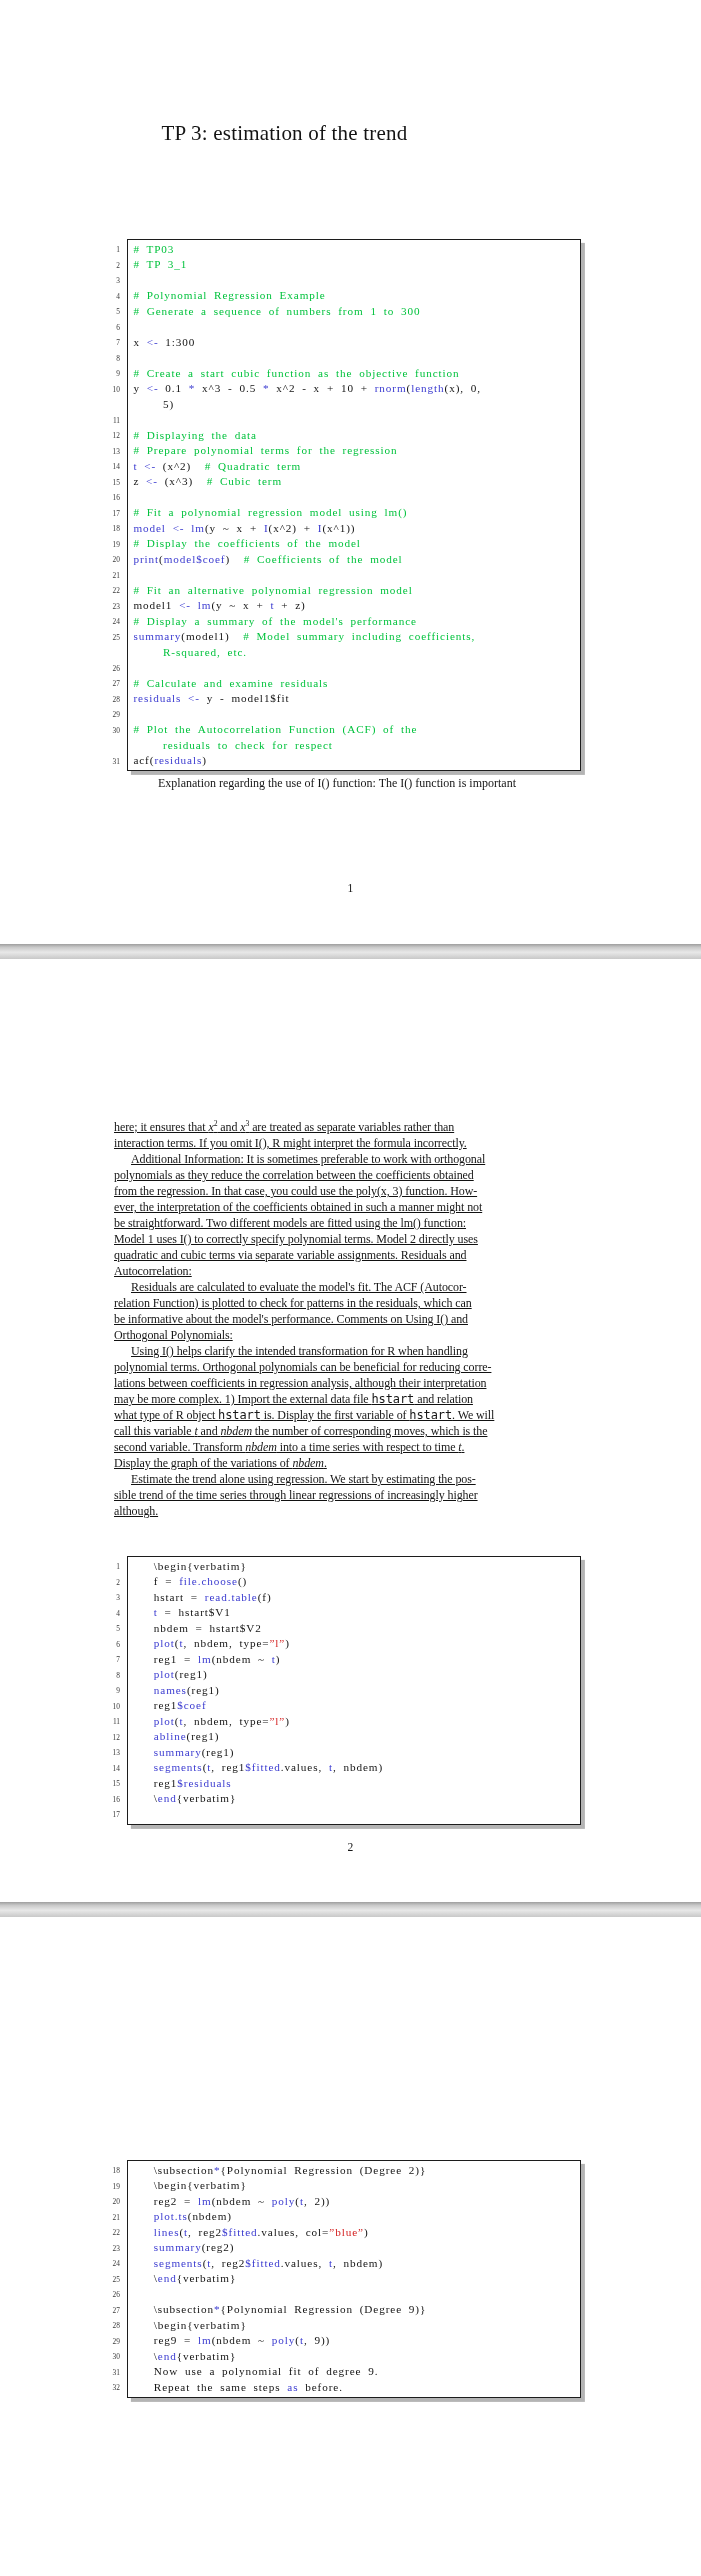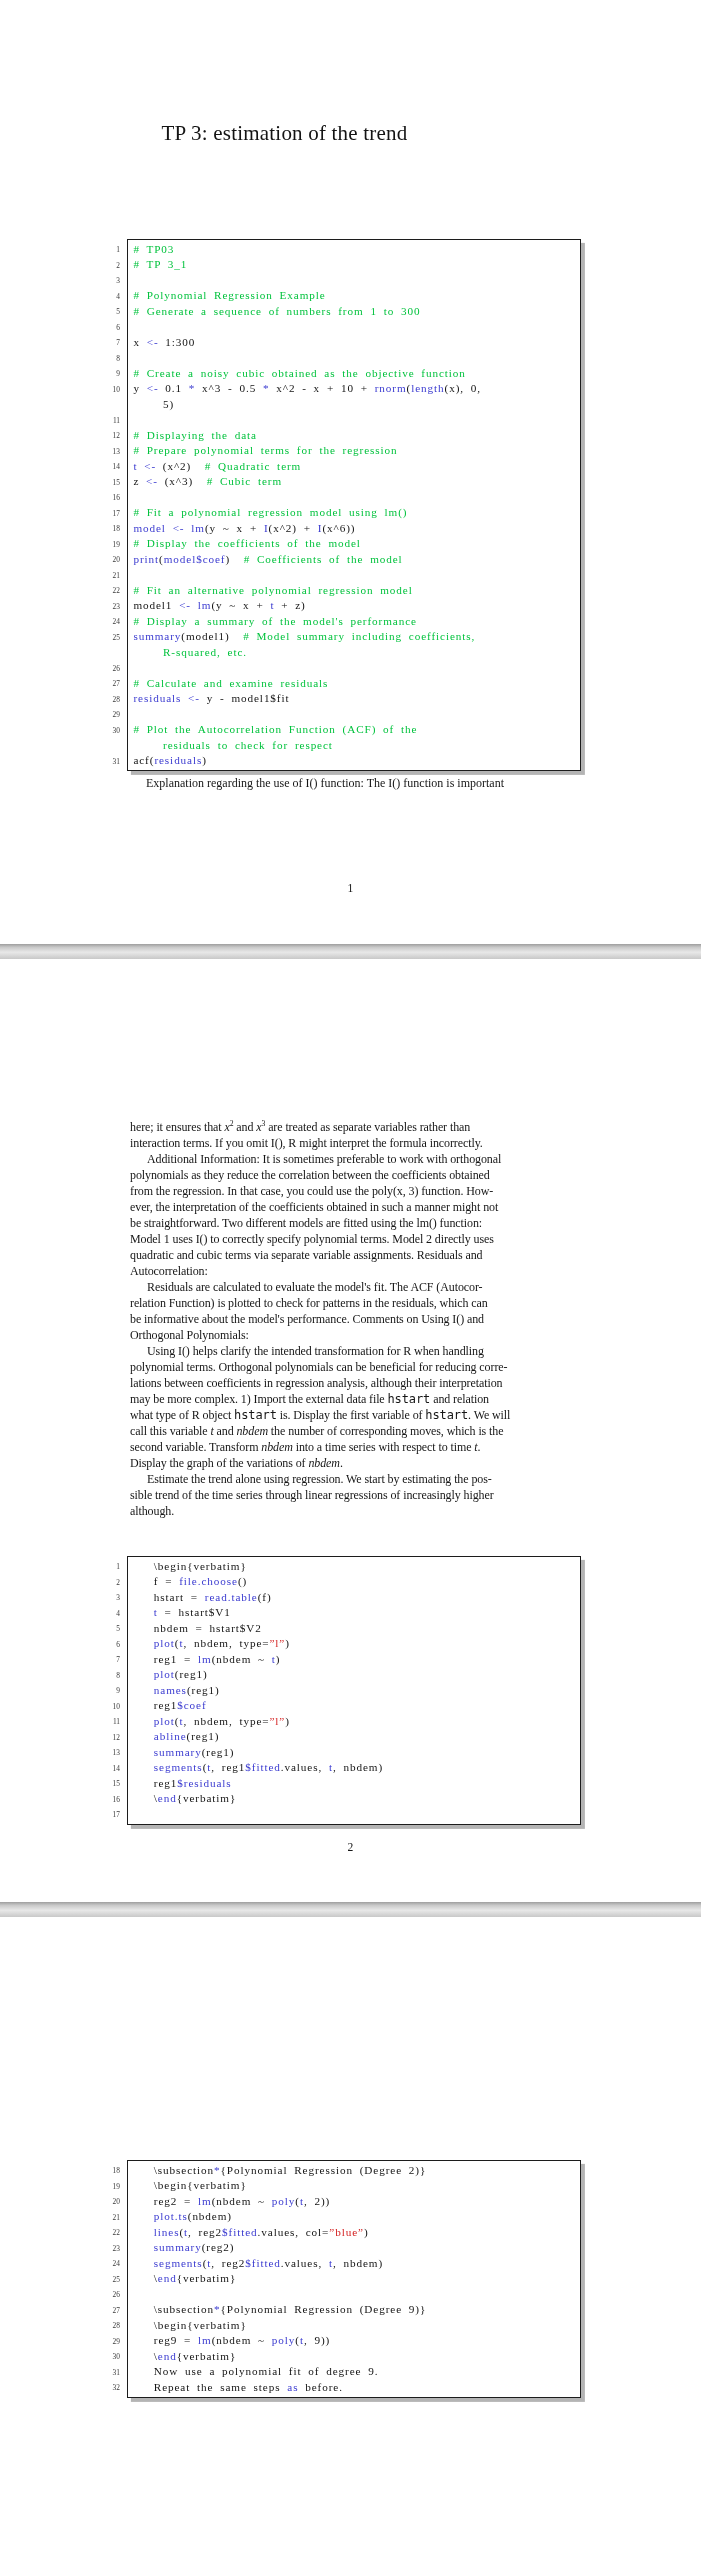--- a/index.html
+++ b/index.html
@@ -27,32 +27,32 @@
   }
   .code-row.cont{padding-left:35px;}
   .lineno{
     position:absolute;left:-28px;top:0.8px;width:20px;text-align:right;
     font-size:7.4px;letter-spacing:0;word-spacing:0;color:#3a3a3a;
   }
   .c{color:var(--comment,#00c23c);}
   .k{color:var(--keyword,#3b3bd0);}
   .s{color:var(--string,#d42121);}
   .para{
-    position:absolute;left:130px;width:445px;
+    position:absolute;left:114px;width:445px;text-decoration:underline;
   }
   .tline{
     height:16px;line-height:16px;font-size:12px;letter-spacing:-0.1px;
     white-space:nowrap;color:#161616;
   }
   .tline.ind{text-indent:17px;}
   .i{font-style:italic;}
   .m{font-family:"DejaVu Sans Mono", monospace;font-size:12px;}
   .u{vertical-align:super;font-size:7.7px;line-height:0;}
   .note-line{
-    position:absolute;left:146px;top:776px;font-size:12px;color:#161616;white-space:nowrap;
+    position:absolute;left:158px;top:776px;font-size:12px;color:#161616;white-space:nowrap;
   }
   .page-number{
     position:absolute;left:0;width:701px;text-align:center;font-size:11.6px;color:#161616;
   }
   .section-heading{
     position:absolute;left:130px;top:1527px;font-size:13.6px;font-weight:bold;color:#101010;margin-top:48px;
   }
 </style>
 </head>
 <body style="--comment: #00c23c; --keyword: #3b3bd0; --string: #d42121; --separator_gray: #c8c8c8;">
@@ -61,31 +61,31 @@
 
 <div class="codebox" style="top:239px;">
     <div class="code-row"><span class="lineno">1</span><span><span class="c"># TP03</span></span></div>
     <div class="code-row"><span class="lineno">2</span><span><span class="c"># TP 3_1</span></span></div>
     <div class="code-row"><span class="lineno">3</span><span>&nbsp;</span></div>
     <div class="code-row"><span class="lineno">4</span><span><span class="c"># Polynomial Regression Example</span></span></div>
     <div class="code-row"><span class="lineno">5</span><span><span class="c"># Generate a sequence of numbers from 1 to 300</span></span></div>
     <div class="code-row"><span class="lineno">6</span><span>&nbsp;</span></div>
     <div class="code-row"><span class="lineno">7</span><span><span>x </span><span class="k">&lt;- </span><span>1:300</span></span></div>
     <div class="code-row"><span class="lineno">8</span><span>&nbsp;</span></div>
-    <div class="code-row"><span class="lineno">9</span><span><span class="c"># Create a noisy cubic obtained as the objective function</span></span></div>
+    <div class="code-row"><span class="lineno">9</span><span><span class="c"># Create a start cubic function as the objective function</span></span></div>
     <div class="code-row"><span class="lineno">10</span><span><span>y </span><span class="k">&lt;- </span><span>0.1 </span><span class="k">* </span><span>x^3 - 0.5 </span><span class="k">* </span><span>x^2 - x + 10 + </span><span class="k">rnorm</span><span>(</span><span class="k">length</span><span>(x), 0,</span></span></div>
     <div class="code-row cont"><span class="lineno"></span><span><span>5)</span></span></div>
     <div class="code-row"><span class="lineno">11</span><span>&nbsp;</span></div>
     <div class="code-row"><span class="lineno">12</span><span><span class="c"># Displaying the data</span></span></div>
     <div class="code-row"><span class="lineno">13</span><span><span class="c"># Prepare polynomial terms for the regression</span></span></div>
     <div class="code-row"><span class="lineno">14</span><span><span class="k">t </span><span class="k">&lt;- </span><span>(x^2)  </span><span class="c"># Quadratic term</span></span></div>
     <div class="code-row"><span class="lineno">15</span><span><span>z </span><span class="k">&lt;- </span><span>(x^3)  </span><span class="c"># Cubic term</span></span></div>
     <div class="code-row"><span class="lineno">16</span><span>&nbsp;</span></div>
     <div class="code-row"><span class="lineno">17</span><span><span class="c"># Fit a polynomial regression model using lm()</span></span></div>
-    <div class="code-row"><span class="lineno">18</span><span><span class="k">model </span><span class="k">&lt;- </span><span class="k">lm</span><span>(y ~ x + </span><span class="k">I</span><span>(x^2) + </span><span class="k">I</span><span>(x^6))</span></span></div>
+    <div class="code-row"><span class="lineno">18</span><span><span class="k">model </span><span class="k">&lt;- </span><span class="k">lm</span><span>(y ~ x + </span><span class="k">I</span><span>(x^2) + </span><span class="k">I</span><span>(x^1))</span></span></div>
     <div class="code-row"><span class="lineno">19</span><span><span class="c"># Display the coefficients of the model</span></span></div>
     <div class="code-row"><span class="lineno">20</span><span><span class="k">print</span><span>(</span><span class="k">model$coef</span><span>)  </span><span class="c"># Coefficients of the model</span></span></div>
     <div class="code-row"><span class="lineno">21</span><span>&nbsp;</span></div>
     <div class="code-row"><span class="lineno">22</span><span><span class="c"># Fit an alternative polynomial regression model</span></span></div>
     <div class="code-row"><span class="lineno">23</span><span><span>model1 </span><span class="k">&lt;- </span><span class="k">lm</span><span>(y ~ x + </span><span class="k">t</span><span> + z)</span></span></div>
     <div class="code-row"><span class="lineno">24</span><span><span class="c"># Display a summary of the model's performance</span></span></div>
     <div class="code-row"><span class="lineno">25</span><span><span class="k">summary</span><span>(model1)  </span><span class="c"># Model summary including coefficients,</span></span></div>
     <div class="code-row cont"><span class="lineno"></span><span><span class="c">R-squared, etc.</span></span></div>
     <div class="code-row"><span class="lineno">26</span><span>&nbsp;</span></div>
     <div class="code-row"><span class="lineno">27</span><span><span class="c"># Calculate and examine residuals</span></span></div>

